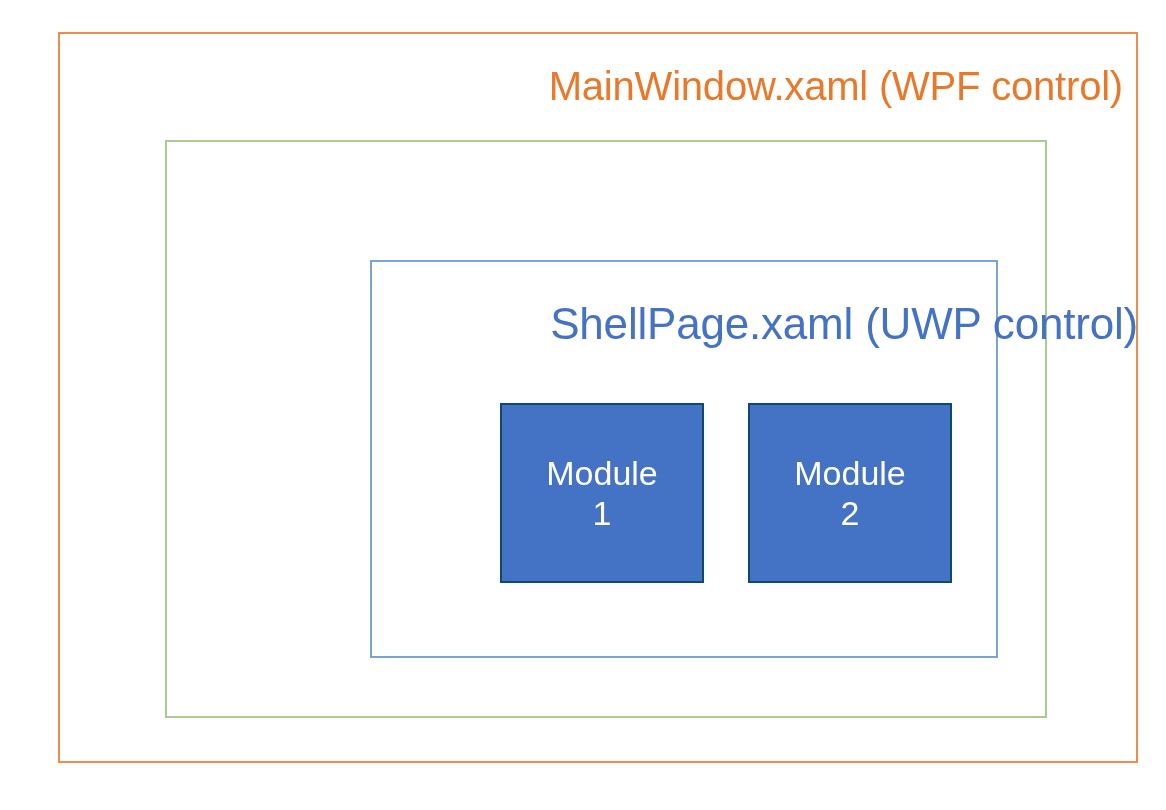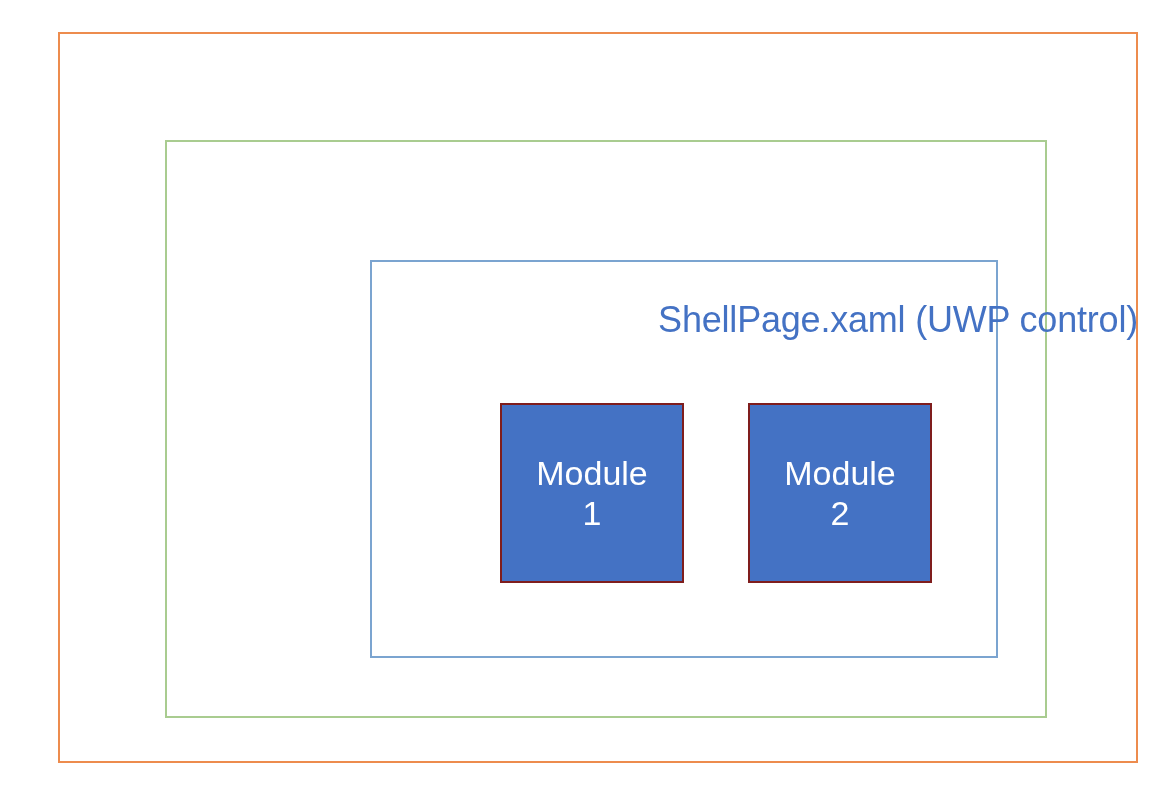--- a/index.html
+++ b/index.html
@@ -77,32 +77,32 @@
   .label-middle {
     right: 22px;
     top: 174px;
     font-size: 37px;
     color: #6FAD46;
   }
 
   .label-inner {
     right: 28px;
     top: 302px;
-    font-size: 36px;
+    font-size: 44px;
     color: #4472C4;
   }
 
   
   .module {
     position: absolute;
-    width: 184px;
+    width: 204px;
     height: 180px;
     box-sizing: border-box;
     background: #4472C4;
-    border: 2px solid #7f1d1d;
+    border: 2px solid #0c4a6e;
     display: flex;
     flex-direction: column;
     align-items: center;
     justify-content: center;
     color: #ffffff;
     font-size: 34px;
     line-height: 1.18;
     text-align: center;
   }
 
@@ -110,20 +110,21 @@
   .module-2 { left: 748px; top: 403px; }
 
   .module-line { display: block; }
 </style>
 </head>
 <body>
 
 <div class="canvas">
 
   <div class="box-outer"></div>
+  <div class="label label-outer">MainWindow.xaml (WPF control)</div>
 
   <div class="box-middle"></div>
 
   <div class="box-inner"></div>
   <div class="label label-inner">ShellPage.xaml (UWP control)</div>
 
   <div class="module module-1">
     <span class="module-line">Module</span>
     <span class="module-line">1</span>
   </div>

